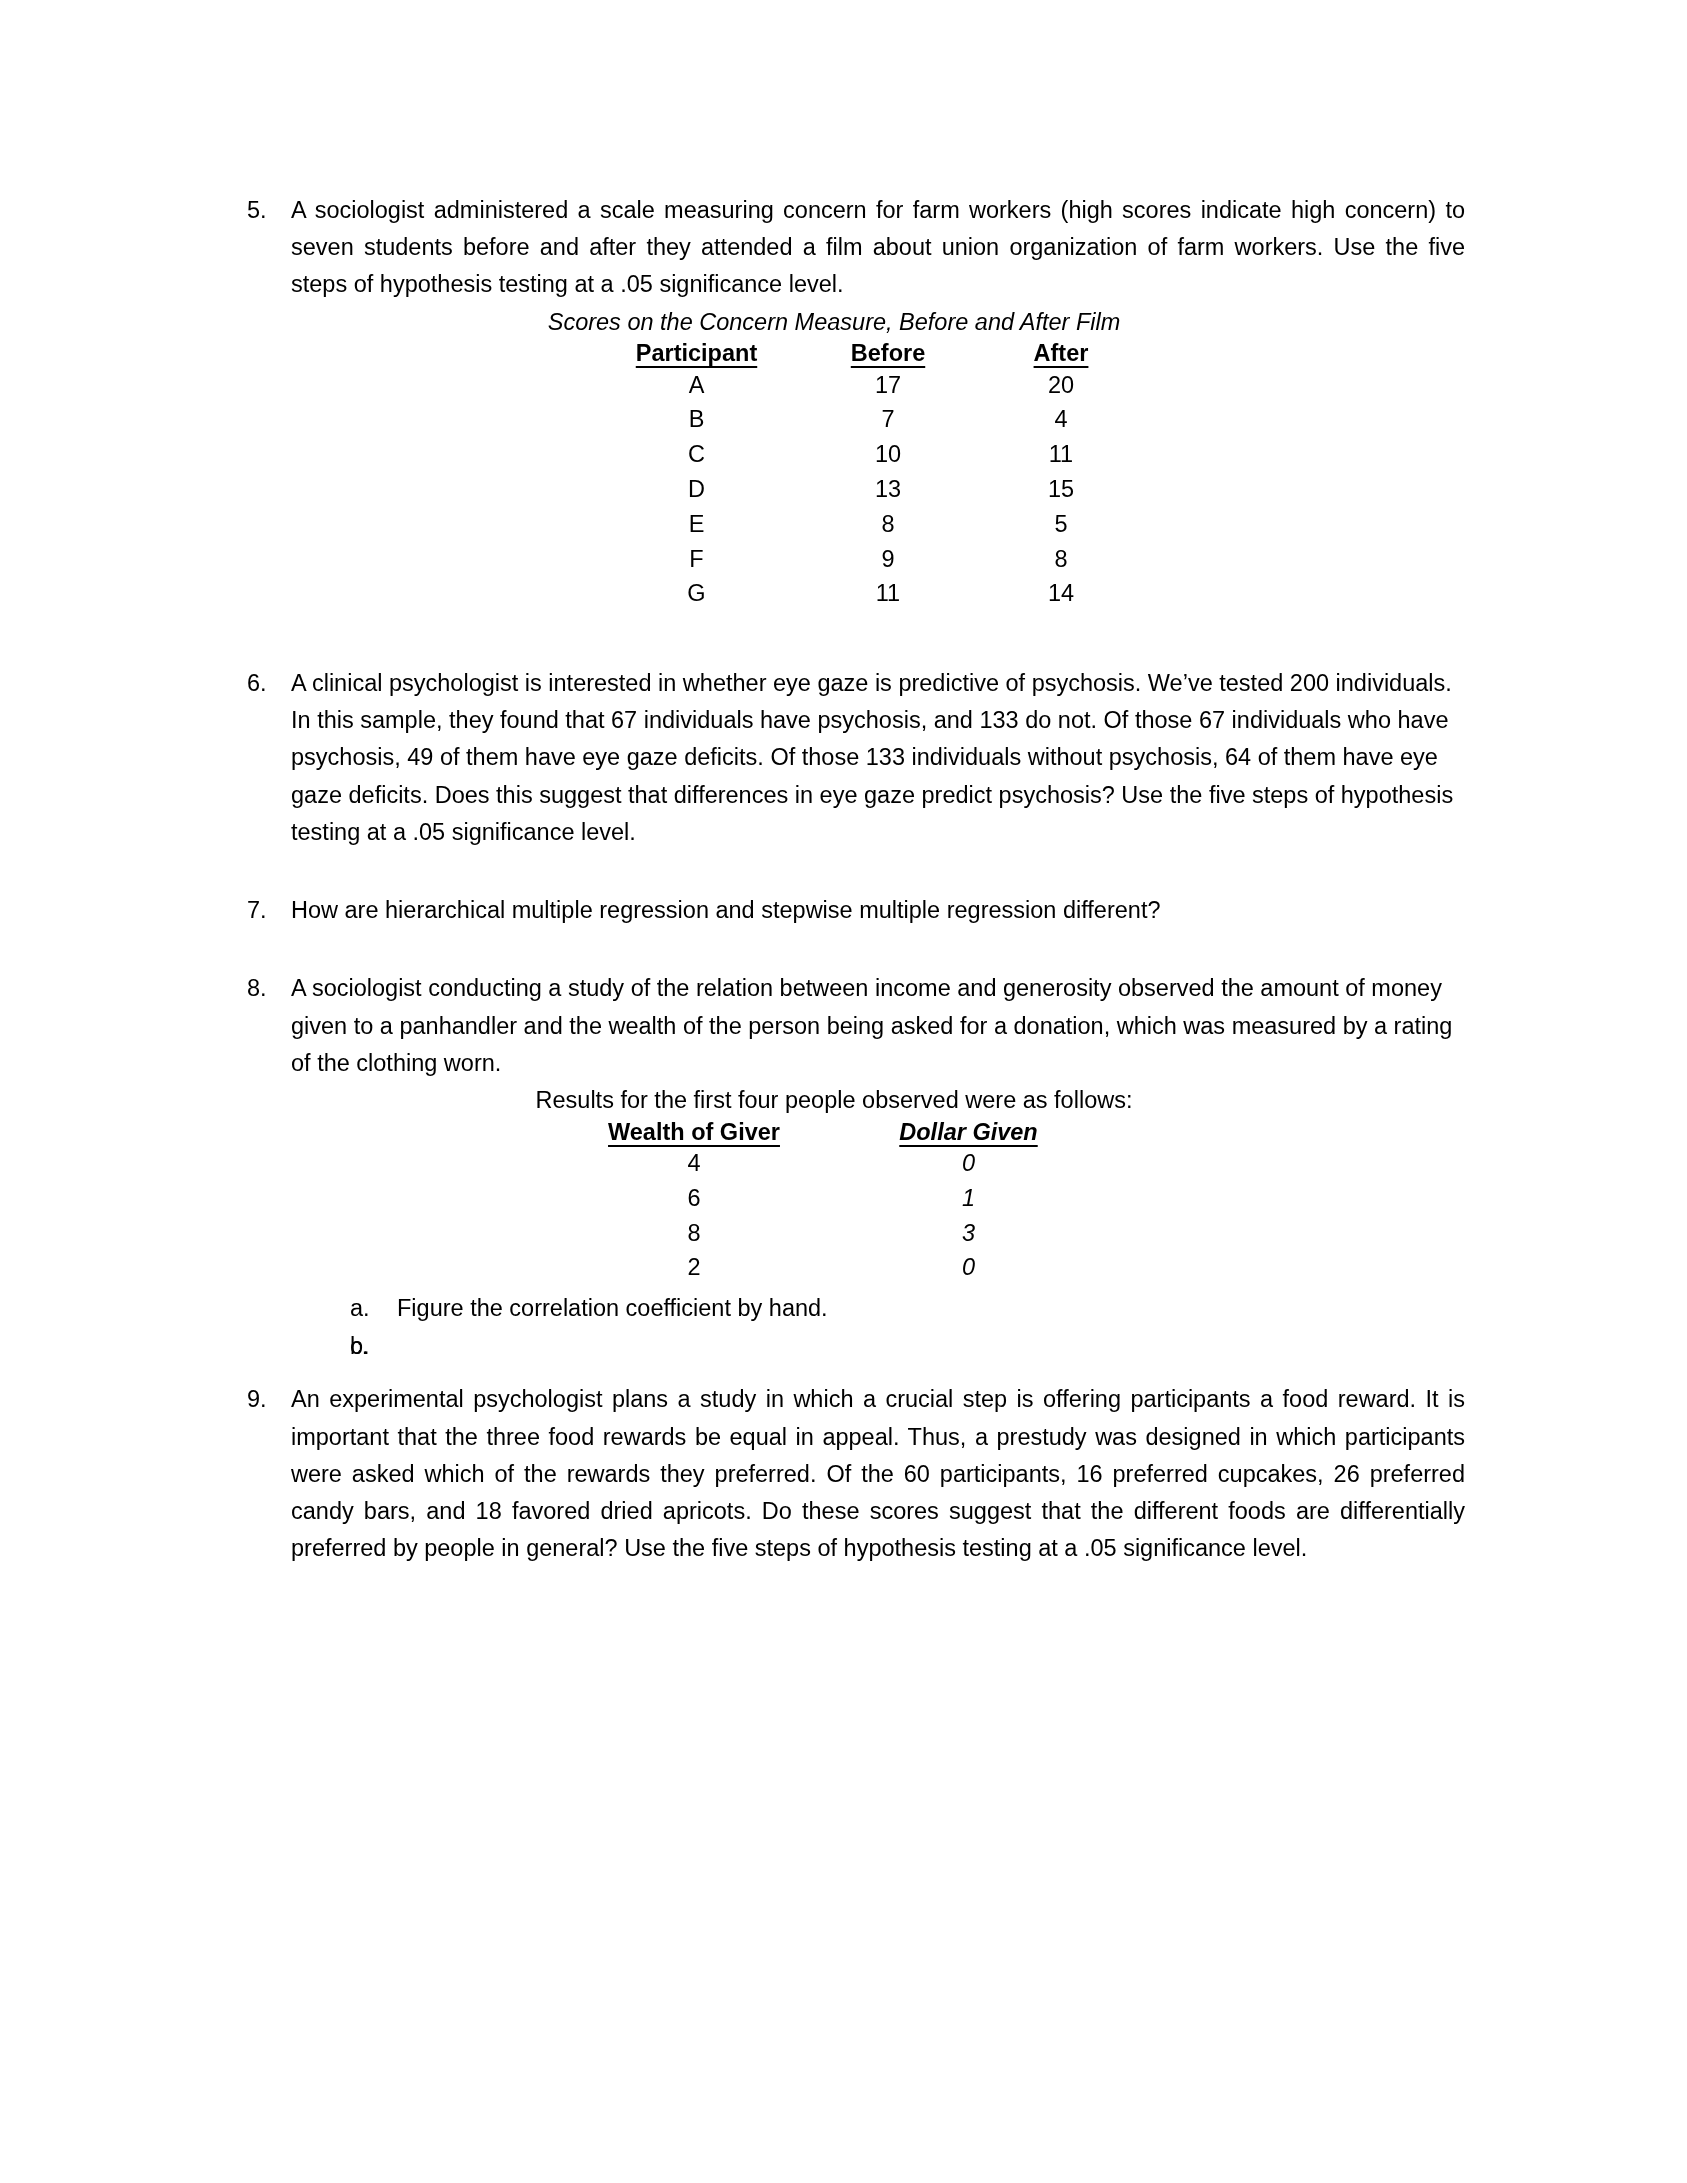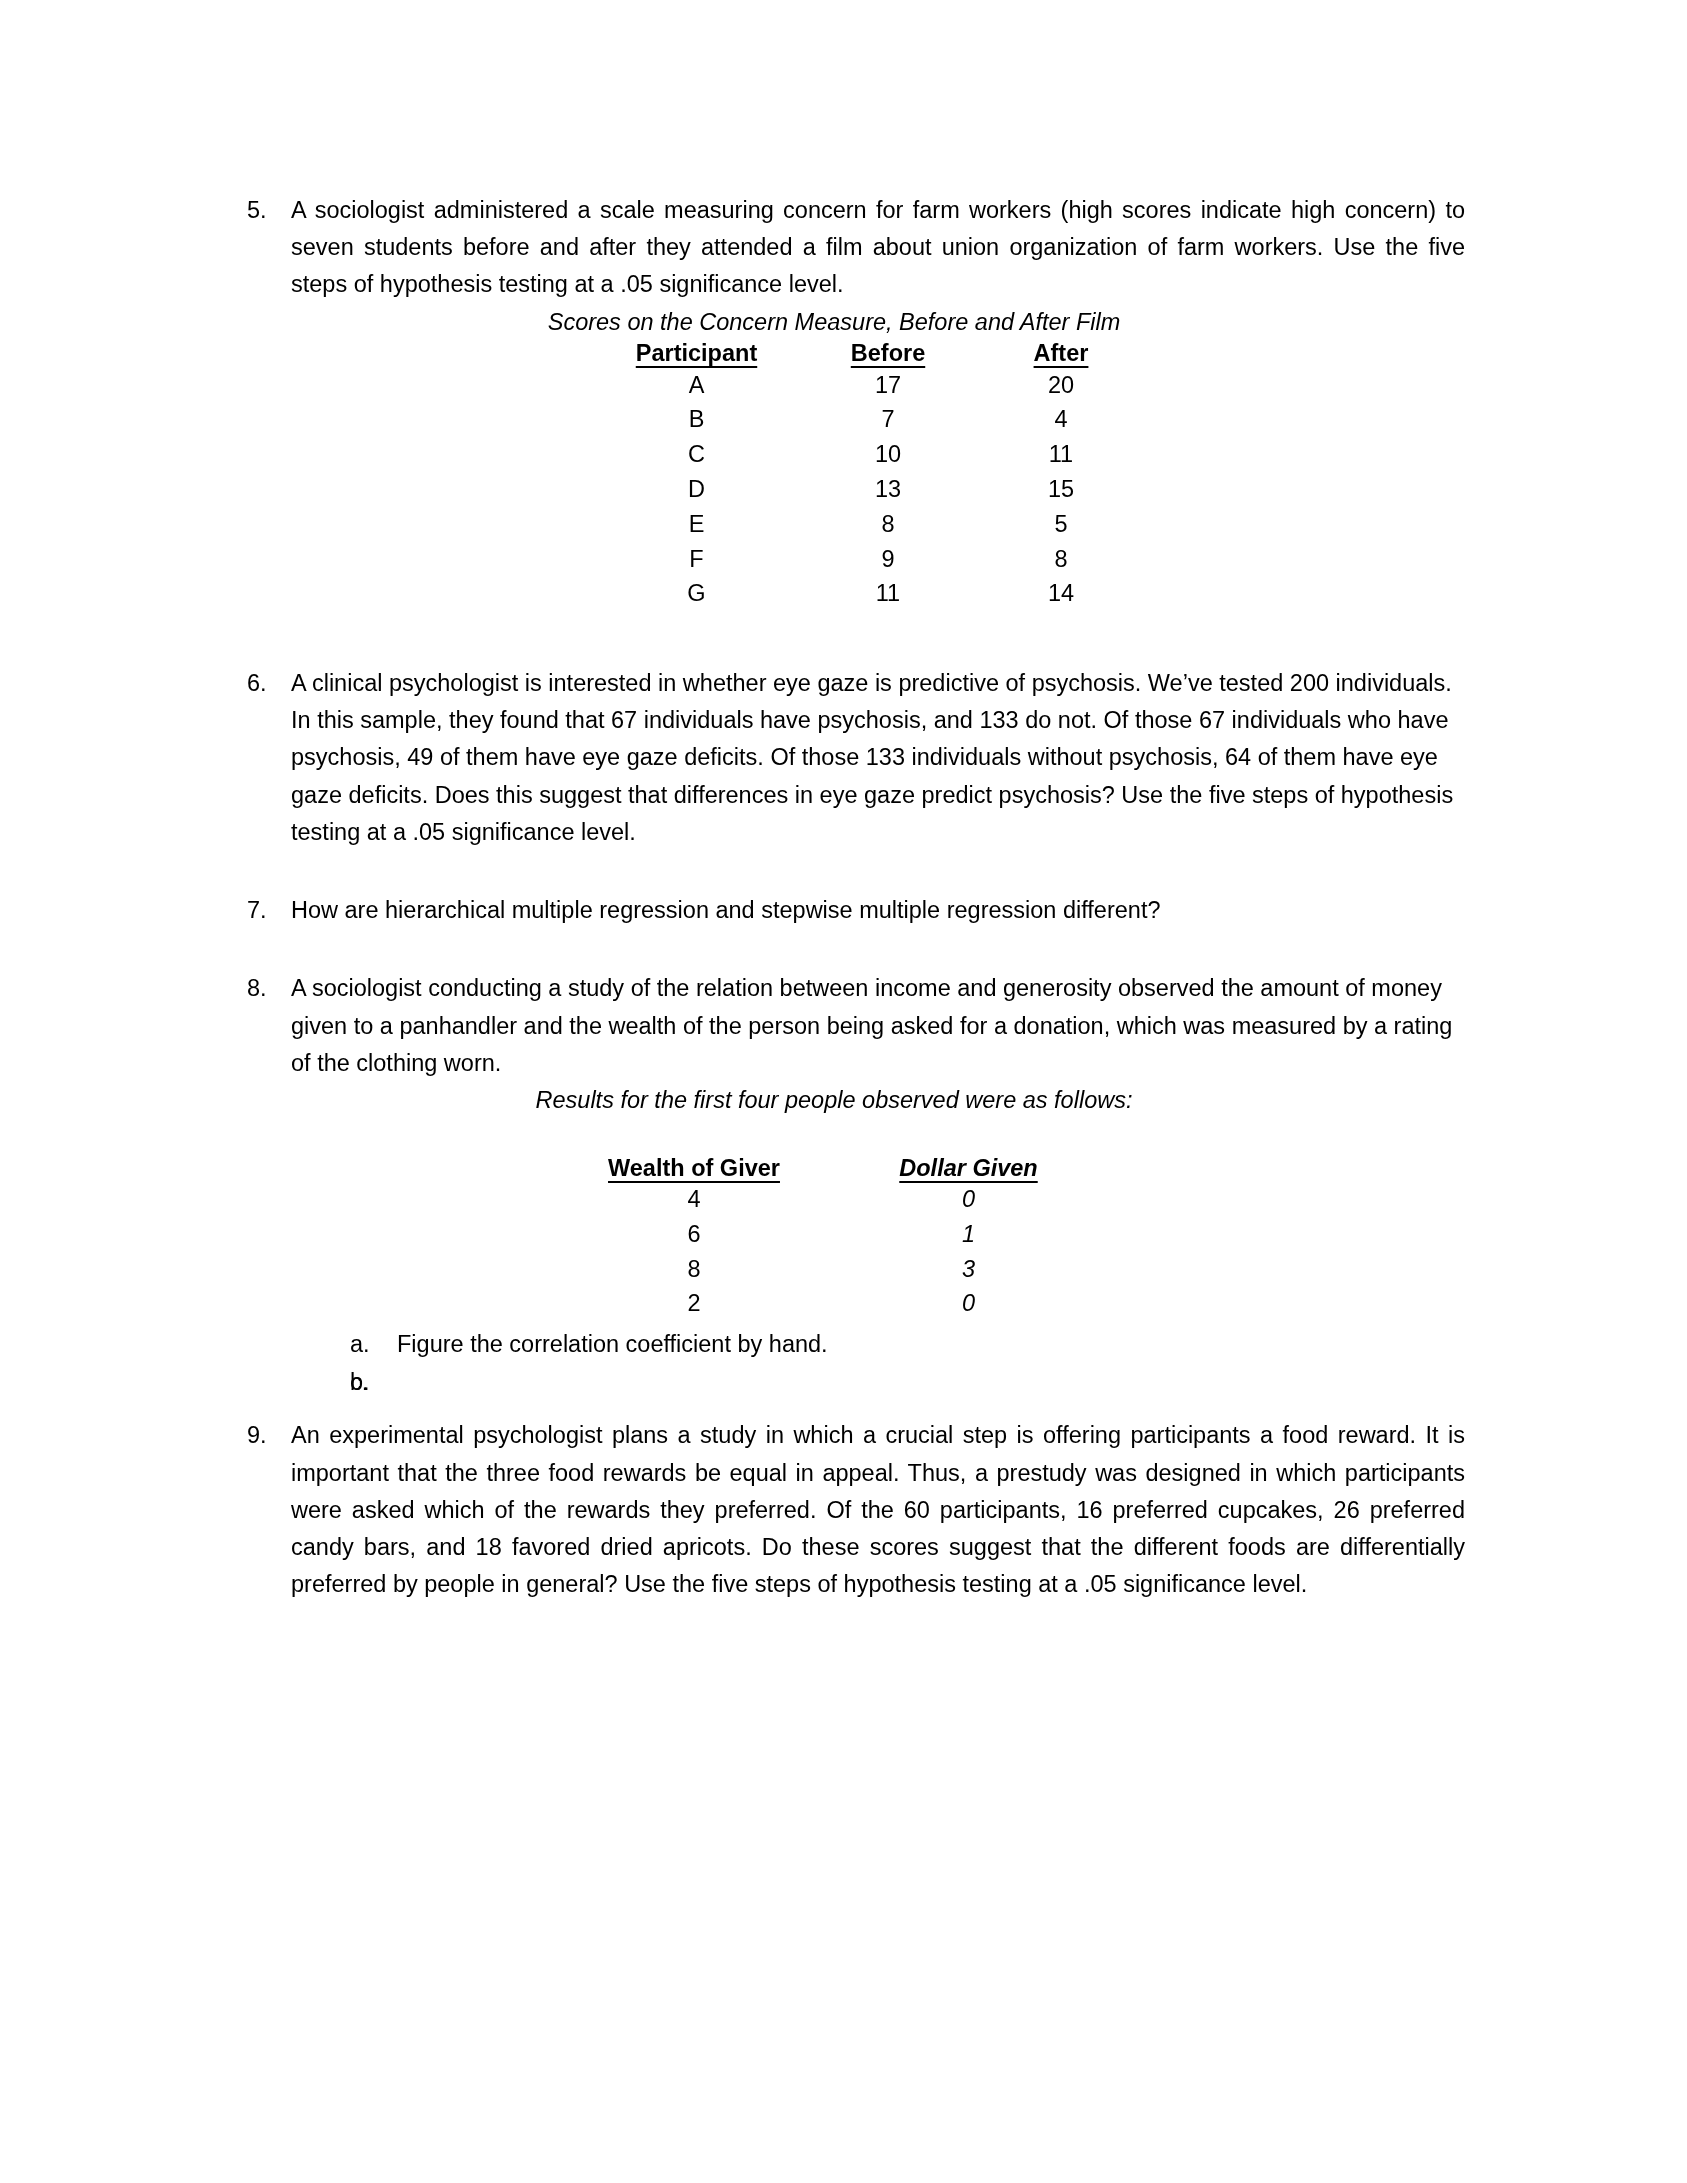--- a/index.html
+++ b/index.html
@@ -67,21 +67,20 @@
     line-height: 1.585;
     max-width: 1174px;
     margin: 0;
   }
   .table-lead {
     text-align: center;
     font-size: 23.5px;
     line-height: 1.585;
     max-width: 1174px;
     margin: 0;
-    font-style: italic;
   }
 
   
   .data-table {
     border-collapse: collapse;
     margin: 0;
     font-size: 23.5px;
     line-height: 1.0;
   }
   .data-table th {
@@ -107,21 +106,20 @@
   .table-scores th.col-participant,
   .table-scores td.col-participant { width: 177px; }
   .table-scores th.col-before,
   .table-scores td.col-before { width: 126px; padding-left: 40px; }
   .table-scores th.col-after,
   .table-scores td.col-after { width: 116px; padding-left: 52px; }
 
   
   .table-wealth {
     margin-left: 341px;
-    margin-top: 36px;
   }
   .table-wealth th.col-wealth,
   .table-wealth td.col-wealth { width: 212px; }
   .table-wealth th.col-dollar,
   .table-wealth td.col-dollar { width: 179px; padding-left: 79px; font-style: italic; }
 
   
   .sublist {
     list-style: none;
     margin: 4px 0 0 0;

